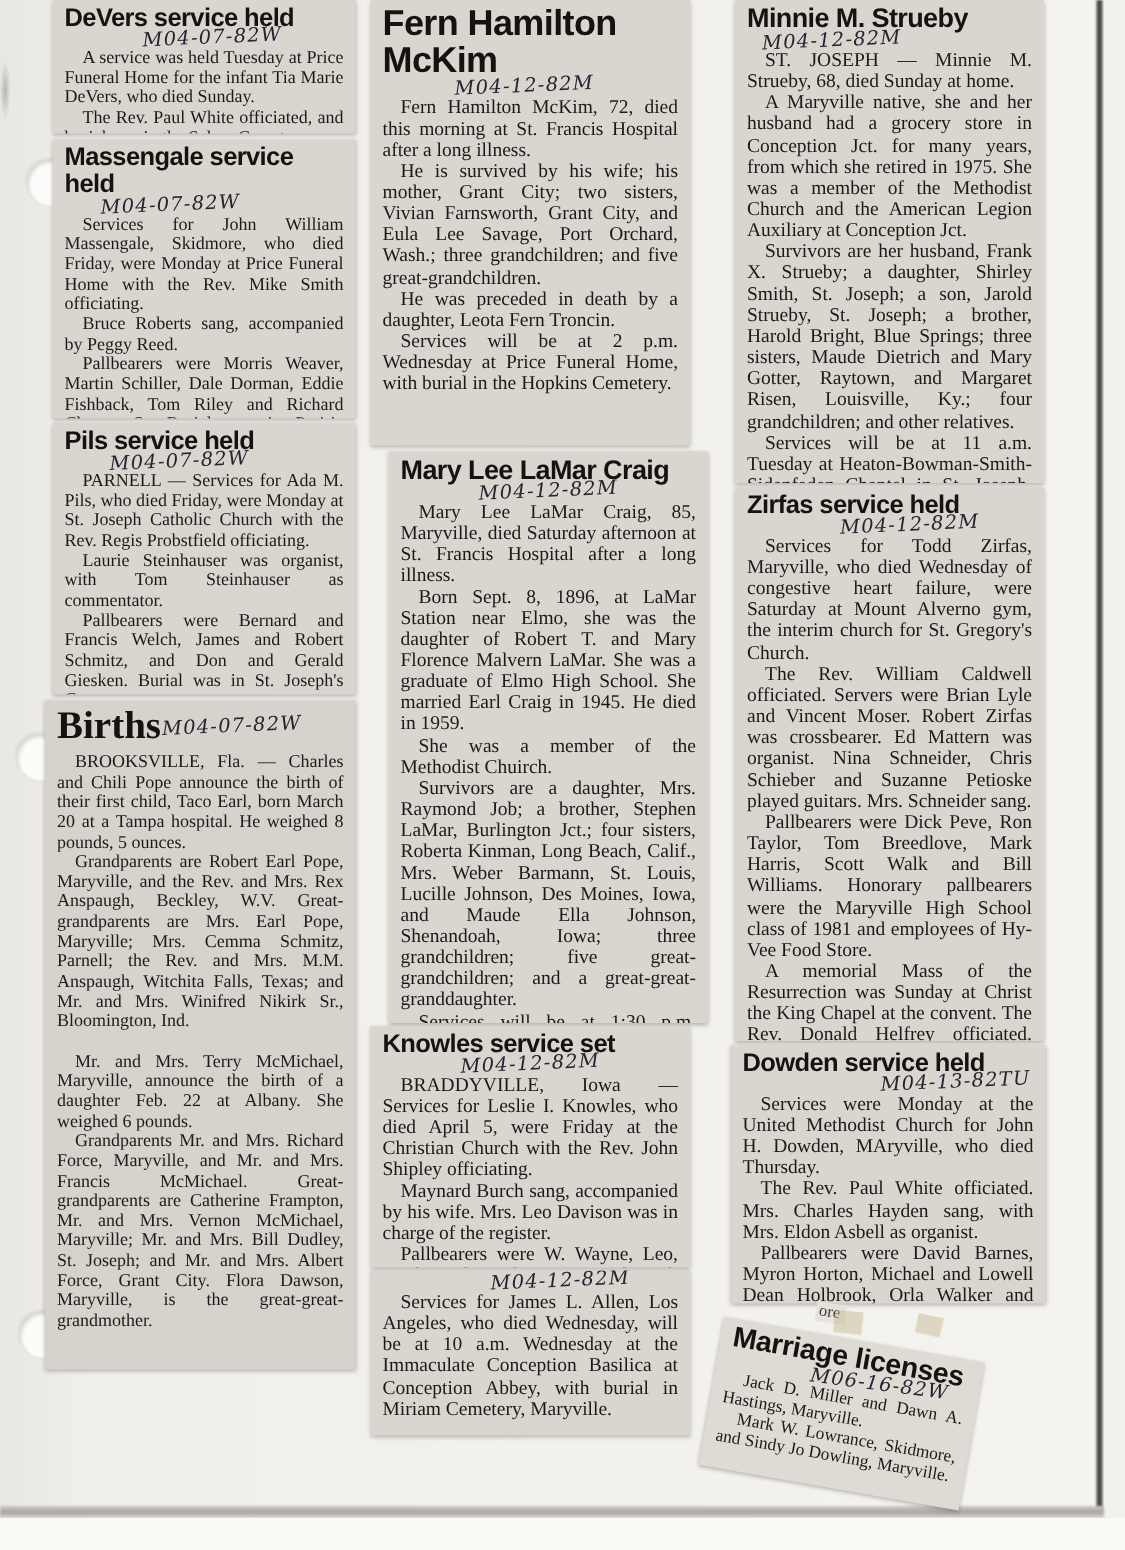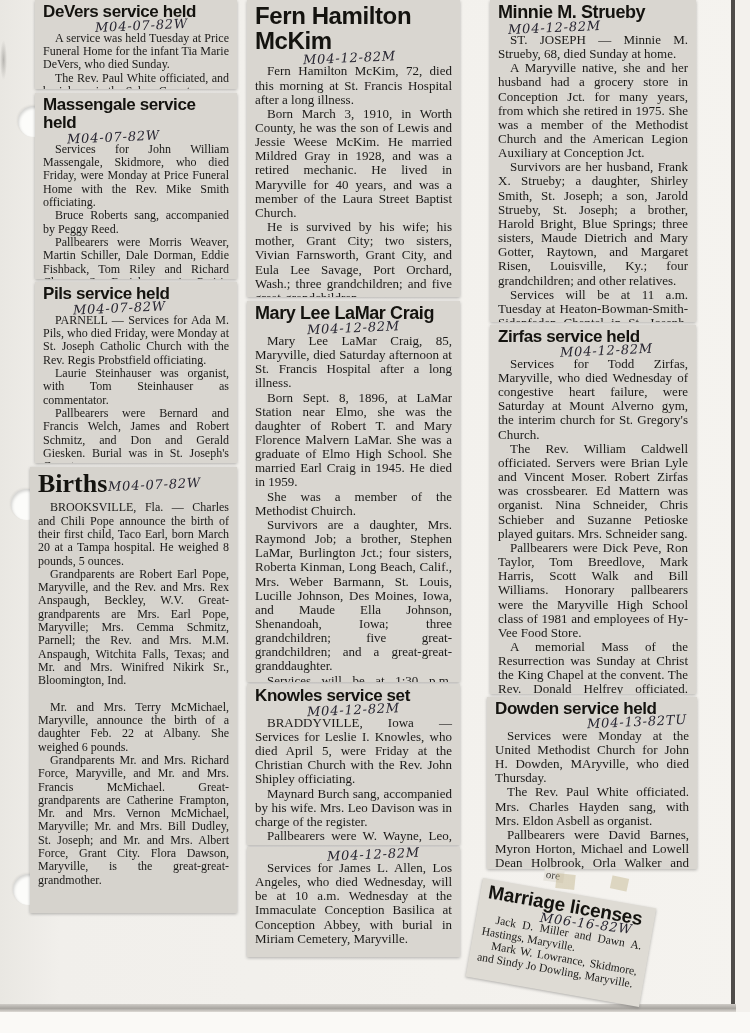--- a/index.html
+++ b/index.html
@@ -38,21 +38,21 @@
   .c-pils .hand{margin-left:30px;}
   .c-births{left:30px;top:467px;width:207px;height:446px;background:#d6d3cd;}
   .c-births .head{font-family:"Liberation Serif",serif;font-size:26px;letter-spacing:0;display:inline-block;}
   .c-births .hand{position:absolute;left:78px;top:12px;margin:0;}
   .c-births .body{margin-top:4px;}
   .c-births .para:nth-child(3){margin-top:13px;}
 
   .c-mckim{left:247px;top:0;width:213px;height:297px;}
   .c-mckim .head{font-size:24px;}
   .c-mckim .hand{margin-left:48px;}
-  .c-craig{left:247px;top:301px;width:213px;height:381px;}
+  .c-craig{left:259px;top:301px;width:213px;height:381px;}
   .c-craig .head{font-size:18px;}
   .c-craig .hand{margin-left:52px;}
   .c-knowles{left:247px;top:684px;width:213px;height:161px;}
   .c-knowles .hand{margin-left:52px;}
   .c-allen{left:247px;top:847px;width:213px;height:110px;}
   .c-allen .hand{margin-left:72px;}
 
   .c-strueby{left:490px;top:0;width:206px;height:322px;}
   .c-strueby .head{font-size:18px;}
   .c-strueby .hand{margin-left:10px;}
@@ -130,21 +130,20 @@
         <p class="para">Mr. and Mrs. Terry McMichael, Maryville, announce the birth of a daughter Feb. 22 at Albany. She weighed 6 pounds.</p>
         <p class="para">Grandparents Mr. and Mrs. Richard Force, Maryville, and Mr. and Mrs. Francis McMichael. Great-grandparents are Catherine Frampton, Mr. and Mrs. Vernon McMichael, Maryville; Mr. and Mrs. Bill Dudley, St. Joseph; and Mr. and Mrs. Albert Force, Grant City. Flora Dawson, Maryville, is the great-great-grandmother.</p>
       </div>
   </div>
 
   <div class="clip c-mckim tight">
     <h2 class="head">Fern Hamilton McKim</h2>
     <div class="hand">M04-12-82M</div>
     <div class="body">
         <p class="para">Fern Hamilton McKim, 72, died this morning at St. Francis Hospital after a long illness.</p>
-        <p class="para">Born March 3, 1910, in Worth County, he was the son of Lewis and Jessie Weese McKim. He married Mildred Gray in 1928, and was a retired mechanic. He lived in Maryville for 40 years, and was a member of the Laura Street Baptist Church.</p>
         <p class="para">He is survived by his wife; his mother, Grant City; two sisters, Vivian Farnsworth, Grant City, and Eula Lee Savage, Port Orchard, Wash.; three grandchildren; and five great-grandchildren.</p>
         <p class="para">He was preceded in death by a daughter, Leota Fern Troncin.</p>
         <p class="para">Services will be at 2 p.m. Wednesday at Price Funeral Home, with burial in the Hopkins Cemetery.</p>
       </div>
   </div>
 
   <div class="clip c-craig tight">
     <h2 class="head">Mary Lee LaMar Craig</h2>
     <div class="hand">M04-12-82M</div>
     <div class="body">

